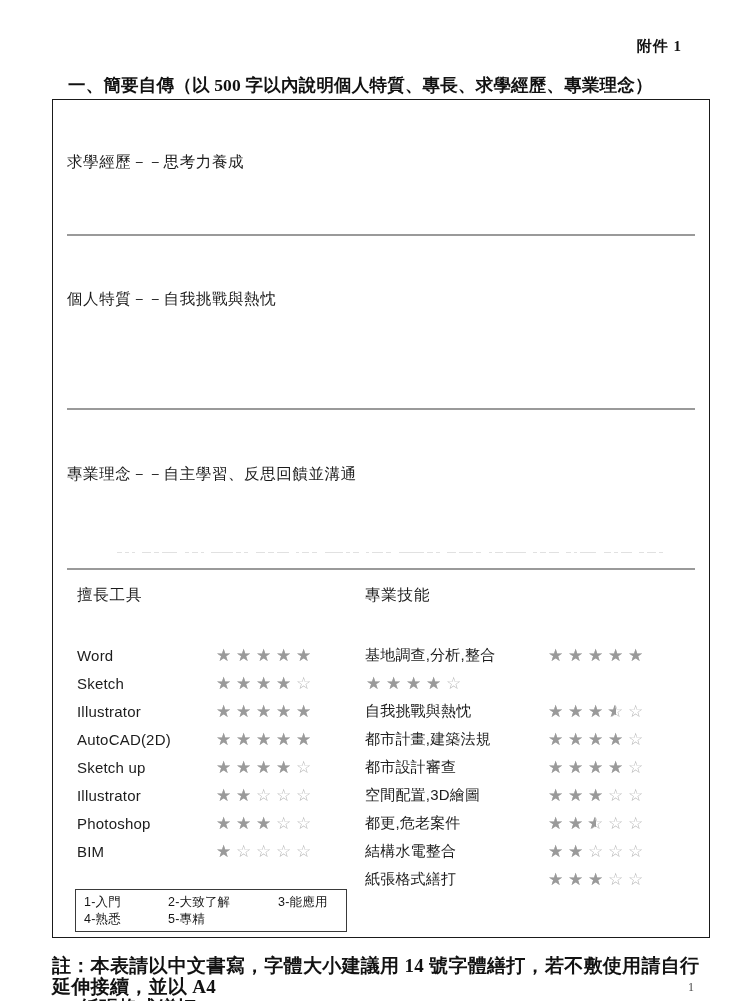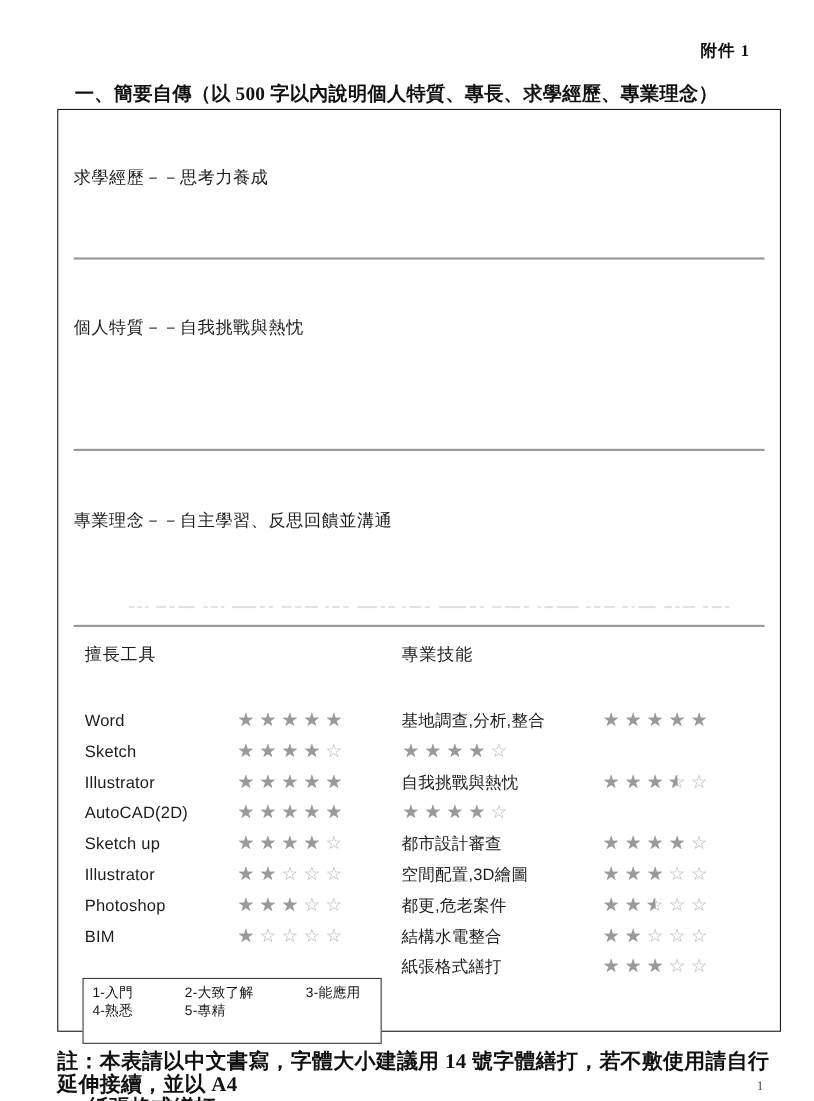--- a/index.html
+++ b/index.html
@@ -161,21 +161,21 @@
   .star .glyph-full  { color: #9a9a9a; overflow: hidden; }
 
   
   .legend {
     position: absolute;
     left: 22px;
     top: 789px;
     width: 272px;
     border: 1.4px solid #3a3a3a;
     box-sizing: border-box;
-    padding: 4px 6px 20px 8px;
+    padding: 4px 6px 3px 8px;
     background: #fff;
   }
   .legend-line {
     display: flex;
     font-size: 12.5px;
     color: #151515;
     line-height: 17px;
     letter-spacing: 0.2px;
   }
   .legend-line .lg-item { display: inline-block; }
@@ -515,20 +515,21 @@
               <span class="star">
                 <span class="glyph-empty">☆</span>
                 <span class="glyph-full" style="width: 8.5px;">★</span>
               </span>
               <span class="star">
                 <span class="glyph-empty">☆</span>
               </span>
             </div>
           </div>
           <div class="skill-row">
+            <span class="skill-name">都市計畫,建築法規</span>
             <div class="stars">
               <span class="star">
                 <span class="glyph-empty">☆</span>
                 <span class="glyph-full" style="width: 17px;">★</span>
               </span>
               <span class="star">
                 <span class="glyph-empty">☆</span>
                 <span class="glyph-full" style="width: 17px;">★</span>
               </span>
               <span class="star">

